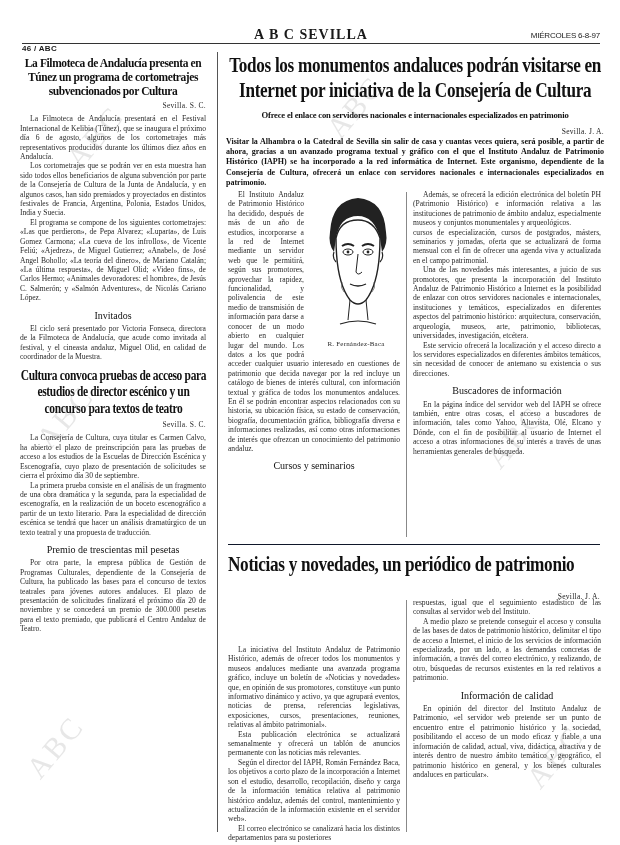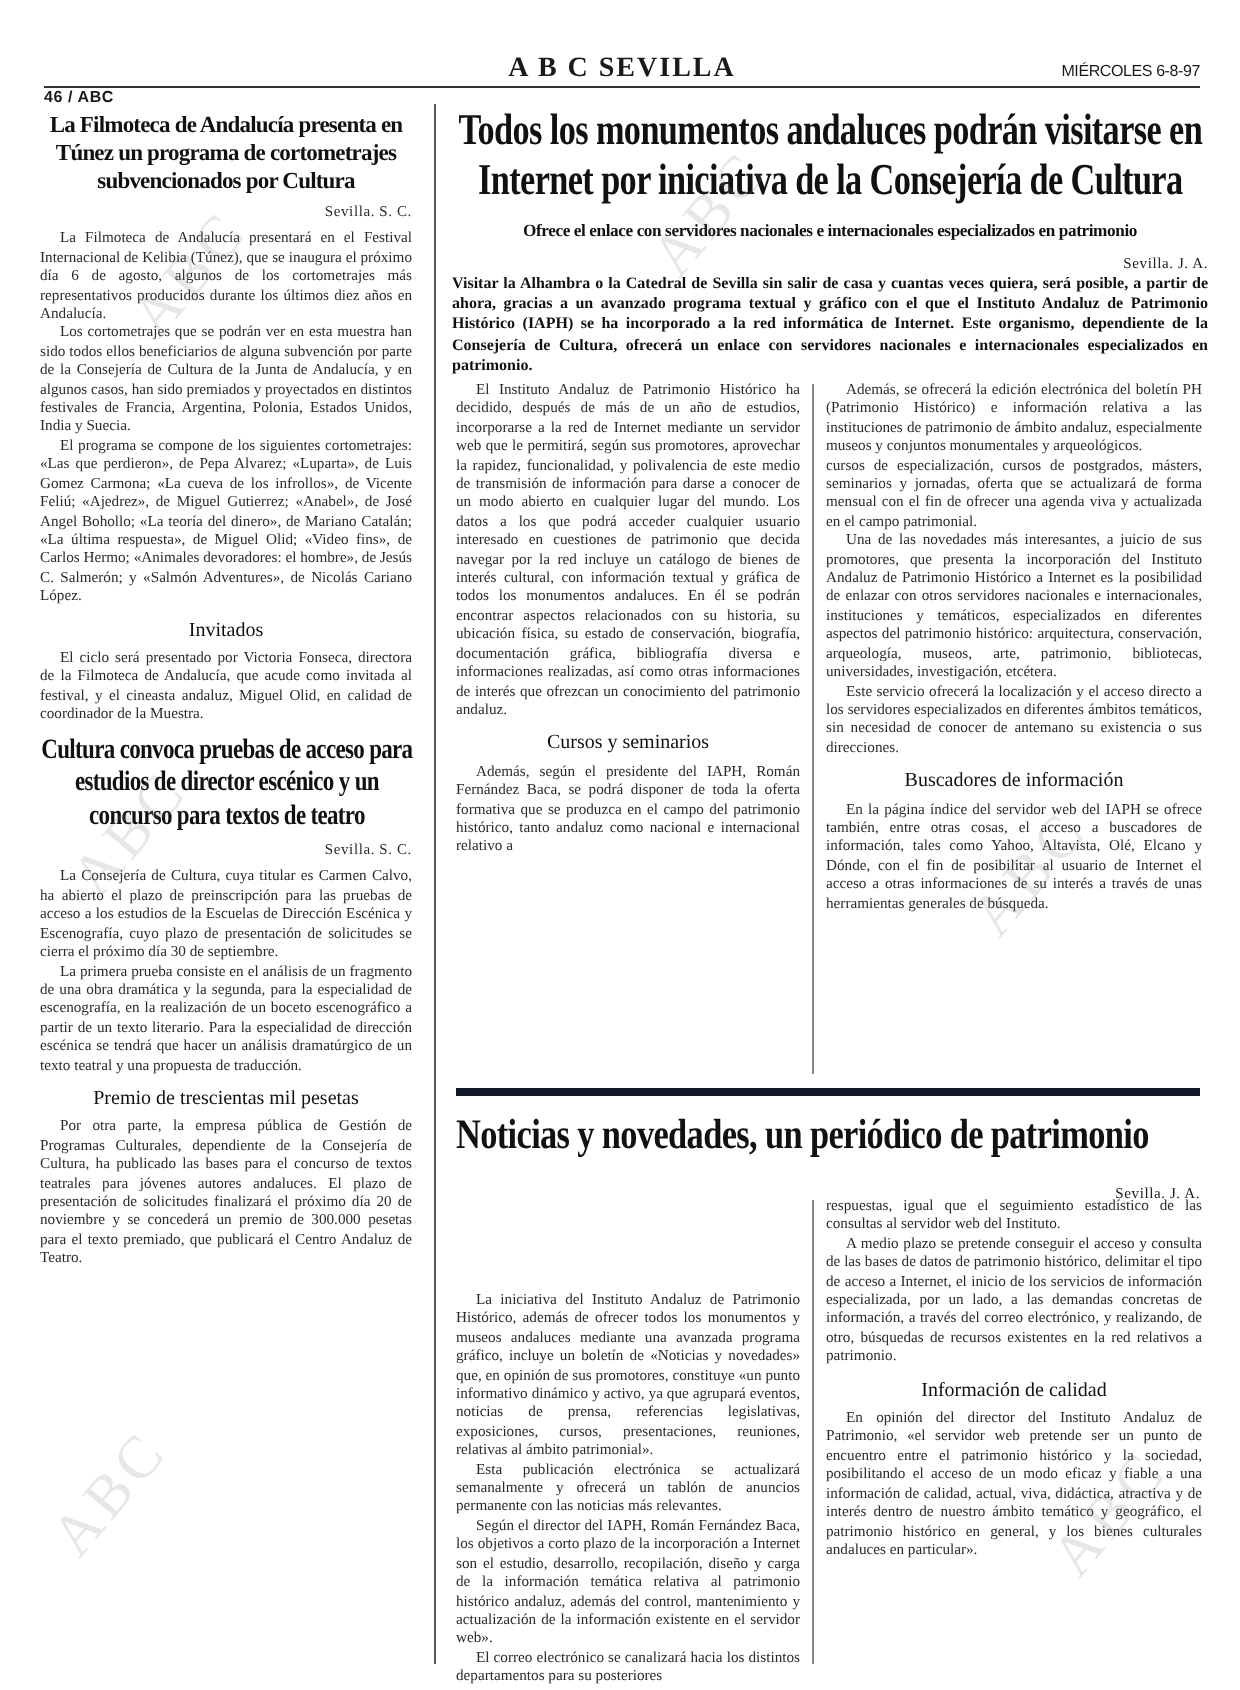--- a/index.html
+++ b/index.html
@@ -31,21 +31,21 @@
   #main-lead { position: absolute; left: 226px; top: 137px; width: 378px; font: bold 8px/10.2px "Liberation Serif", serif; text-align: justify; color: #111; }
 
   #c2 { left: 228px; top: 190px; width: 172px; }
   #c3 { left: 413px; top: 190px; width: 188px; }
 
   .portrait { float: right; width: 92px; height: 160px; margin: 2px -2px 2px 6px; position: relative; }
   .portrait svg { width: 92px; height: 148px; display: block; }
   .portrait .cap { font-size: 7px; text-align: center; letter-spacing: 0.2px; font-family: "Liberation Serif", serif; }
 
   
-  #bot-hl { position: absolute; left: 228px; top: 544px; width: 372px; height: 34px; border-top: 4px solid #0f172a; }
+  #bot-hl { position: absolute; left: 228px; top: 544px; width: 372px; height: 34px; border-top: 1px solid #0f172a; }
   #bot-hl .hl { font-size: 21px; line-height: 30px; transform: scaleX(0.82); transform-origin: left top; width: 454px; text-align: left; margin-top: 4px; }
   #bot-byline { position: absolute; left: 228px; top: 589px; width: 372px; font-family: "Liberation Serif", serif; }
   #c4 { left: 228px; top: 602px; width: 172px; margin-top: 43px; }
   #c5 { left: 413px; top: 598px; width: 188px; }
 
   .watermark { position: absolute; font: 30px "Liberation Serif", serif; color: rgba(120,120,120,0.18); transform: rotate(-50deg); pointer-events: none; letter-spacing: 3px; }
 </style>
 </head>
 <body>
 
@@ -78,23 +78,40 @@
 <div class="vrule" style="left:217px; top:52px; height:780px;"></div>
 <div class="vrule" style="left:406px; top:192px; height:345px; background:#888;"></div>
 <div class="vrule" style="left:406px; top:600px; height:232px; background:#888;"></div>
 
 <div class="hl" id="main-hl" style="text-align:center;">Todos los monumentos andaluces podrán visitarse en Internet por iniciativa de la Consejería de Cultura</div>
 <div id="main-deck">Ofrece el enlace con servidores nacionales e internacionales especializados en patrimonio</div>
 <div id="main-byline" class="byline">Sevilla. J. A.</div>
 <div id="main-lead">Visitar la Alhambra o la Catedral de Sevilla sin salir de casa y cuantas veces quiera, será posible, a partir de ahora, gracias a un avanzado programa textual y gráfico con el que el Instituto Andaluz de Patrimonio Histórico (IAPH) se ha incorporado a la red informática de Internet. Este organismo, dependiente de la Consejería de Cultura, ofrecerá un enlace con servidores nacionales e internacionales especializados en patrimonio.</div>
 
 <div class="col" id="c2">
+  <div class="portrait">
+    <svg viewBox="0 0 92 148">
+      <path d="M20 40 Q22 8 48 6 Q74 8 76 40 Q78 52 72 60 L70 46 Q64 24 48 24 Q30 24 26 46 L24 60 Q18 52 20 40 Z" fill="#222"></path>
+      <path d="M26 46 Q26 90 40 108 Q48 116 56 108 Q70 90 70 46 Q64 28 48 28 Q30 28 26 46 Z" fill="#fff" stroke="#222" stroke-width="1.4"></path>
+      <path d="M32 54 Q38 50 44 54 M52 54 Q58 50 64 54" stroke="#222" stroke-width="2" fill="none"></path>
+      <ellipse cx="38" cy="60" rx="5" ry="3" fill="none" stroke="#222" stroke-width="1"></ellipse>
+      <ellipse cx="58" cy="60" rx="5" ry="3" fill="none" stroke="#222" stroke-width="1"></ellipse>
+      <circle cx="38" cy="60" r="1.4" fill="#222"></circle>
+      <circle cx="58" cy="60" r="1.4" fill="#222"></circle>
+      <path d="M48 62 L46 80 Q48 84 52 80" stroke="#222" stroke-width="1" fill="none"></path>
+      <path d="M40 92 Q48 96 56 92" stroke="#222" stroke-width="1.3" fill="none"></path>
+      <path d="M24 60 Q22 66 26 70 M72 60 Q74 66 70 70" stroke="#222" stroke-width="1.2" fill="none"></path>
+      <path d="M40 108 L38 128 M56 108 L58 128" stroke="#222" stroke-width="1" fill="none"></path>
+      <path d="M30 132 Q48 126 66 132" stroke="#222" stroke-width="1.2" fill="none"></path>
+      <path d="M34 100 Q30 96 32 90 M62 100 Q66 96 64 90" stroke="#555" stroke-width="0.7" fill="none"></path>
+    </svg>
+    <div class="cap">R. Fernández-Baca</div>
+  </div>
   <p>El Instituto Andaluz de Patrimonio Histórico ha decidido, después de más de un año de estudios, incorporarse a la red de Internet mediante un servidor web que le permitirá, según sus promotores, aprovechar la rapidez, funcionalidad, y polivalencia de este medio de transmisión de información para darse a conocer de un modo abierto en cualquier lugar del mundo. Los datos a los que podrá acceder cualquier usuario interesado en cuestiones de patrimonio que decida navegar por la red incluye un catálogo de bienes de interés cultural, con información textual y gráfica de todos los monumentos andaluces. En él se podrán encontrar aspectos relacionados con su historia, su ubicación física, su estado de conservación, biografía, documentación gráfica, bibliografía diversa e informaciones realizadas, así como otras informaciones de interés que ofrezcan un conocimiento del patrimonio andaluz.</p>
   <div class="subhead">Cursos y seminarios</div>
-  <p>Además, según el presidente del IAPH, Román Fernández Baca, se podrá disponer de toda la oferta formativa que se produzca en el campo del patrimonio histórico, tanto andaluz como nacional e internacional relativo a</p>
 </div>
 
 <div class="col" id="c3">
   <p>Además, se ofrecerá la edición electrónica del boletín PH (Patrimonio Histórico) e información relativa a las instituciones de patrimonio de ámbito andaluz, especialmente museos y conjuntos monumentales y arqueológicos.</p>
   <p style="text-indent:0;">cursos de especialización, cursos de postgrados, másters, seminarios y jornadas, oferta que se actualizará de forma mensual con el fin de ofrecer una agenda viva y actualizada en el campo patrimonial.</p>
   <p>Una de las novedades más interesantes, a juicio de sus promotores, que presenta la incorporación del Instituto Andaluz de Patrimonio Histórico a Internet es la posibilidad de enlazar con otros servidores nacionales e internacionales, instituciones y temáticos, especializados en diferentes aspectos del patrimonio histórico: arquitectura, conservación, arqueología, museos, arte, patrimonio, bibliotecas, universidades, investigación, etcétera.</p>
   <p>Este servicio ofrecerá la localización y el acceso directo a los servidores especializados en diferentes ámbitos temáticos, sin necesidad de conocer de antemano su existencia o sus direcciones.</p>
   <div class="subhead">Buscadores de información</div>
   <p>En la página índice del servidor web del IAPH se ofrece también, entre otras cosas, el acceso a buscadores de información, tales como Yahoo, Altavista, Olé, Elcano y Dónde, con el fin de posibilitar al usuario de Internet el acceso a otras informaciones de su interés a través de unas herramientas generales de búsqueda.</p>
 </div>

